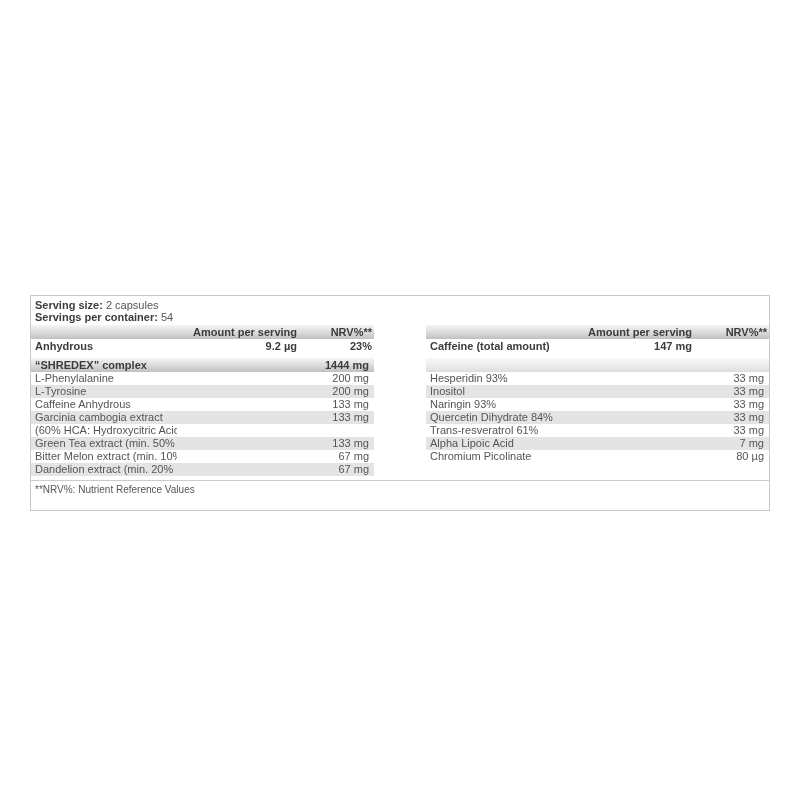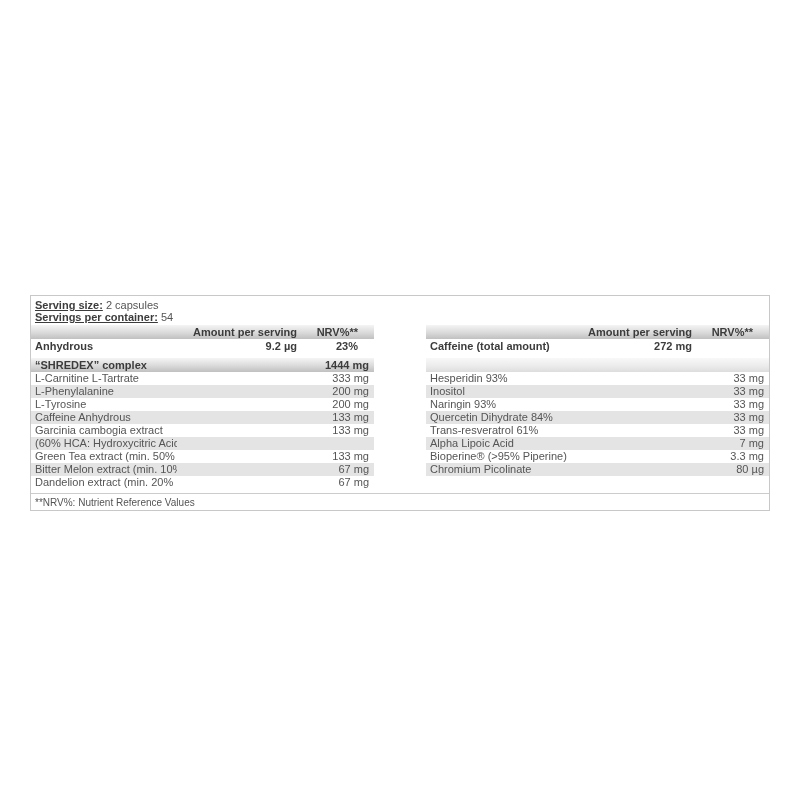--- a/index.html
+++ b/index.html
@@ -6,28 +6,28 @@
   body{
     width:800px;height:800px;background:#ffffff;position:relative;
     font-family:"Liberation Sans","DejaVu Sans",sans-serif;
     -webkit-font-smoothing:antialiased;
   }
   .panel{
     position:absolute;left:30px;top:295px;width:740px;height:216px;
     box-sizing:border-box;border:1px solid #c8c8c8;background:#ffffff;
   }
   .serving{padding:3px 0 0 4px;font-size:11px;line-height:12px;color:#555555;margin-bottom:2px;}
-  .serving .lbl{font-weight:bold;color:#3c3c3c;text-decoration:underline;}
+  .serving .lbl{font-weight:bold;color:#3c3c3c;}
   .cols{display:flex;justify-content:space-between;}
   .col{width:343px;}
   .row{display:flex;height:13px;line-height:13px;font-size:11px;color:#555555;align-items:center;}
   .row.tall{height:14px;line-height:14px;}
   .name{flex:1;padding-left:4px;white-space:nowrap;overflow:hidden;}
   .amt{width:120px;text-align:right;white-space:nowrap;}
-  .nrv{width:77px;text-align:right;padding-right:16px;box-sizing:border-box;white-space:nowrap;}
+  .nrv{width:77px;text-align:right;padding-right:2px;box-sizing:border-box;white-space:nowrap;}
   .val{width:197px;text-align:right;padding-right:5px;box-sizing:border-box;white-space:nowrap;}
   .bold{font-weight:bold;color:#3c3c3c;}
   .band{background:linear-gradient(to bottom,#f5f5f5 0%,#dadada 55%,#c0c0c0 100%);}
   .band-light{background:linear-gradient(to bottom,#f8f8f8 0%,#ececec 55%,#dddddd 100%);}
   .ing-rows .row:nth-child(even){background:#e4e4e4;}
   .gap{height:5px;}
   .foot-sep{margin-top:4px;border-top:1px solid #cccccc;}
   .footnote{height:15px;line-height:15px;font-size:10px;color:#555555;padding:1px 0 0 4px;}
 </style>
 </head>
@@ -59,24 +59,20 @@
         <span class="amt bold">9.2 µg</span>
         <span class="nrv bold">23%</span>
       </div>
       <div class="gap"></div>
       <div class="row tall band">
         <span class="name bold">“SHREDEX” complex</span>
         <span class="val bold">1444 mg</span>
       </div>
       <div class="ing-rows">
         <div class="row">
-          <span class="name">L-Carnitine L-Tartrate</span>
-          <span class="val">333 mg</span>
-        </div>
-        <div class="row">
           <span class="name">L-Phenylalanine</span>
           <span class="val">200 mg</span>
         </div>
         <div class="row">
           <span class="name">L-Tyrosine</span>
           <span class="val">200 mg</span>
         </div>
         <div class="row">
           <span class="name">Caffeine Anhydrous</span>
           <span class="val">133 mg</span>
@@ -105,21 +101,21 @@
     </div>
 
     <div class="col">
       <div class="row tall band">
         <span class="name"></span>
         <span class="amt bold">Amount per serving</span>
         <span class="nrv bold">NRV%**</span>
       </div>
       <div class="row tall">
         <span class="name bold">Caffeine (total amount)</span>
-        <span class="amt bold">272 mg</span>
+        <span class="amt bold">147 mg</span>
         <span class="nrv bold"></span>
       </div>
       <div class="gap"></div>
       <div class="row tall band-light"></div>
       <div class="ing-rows">
         <div class="row">
           <span class="name">Hesperidin 93%</span>
           <span class="val">33 mg</span>
         </div>
         <div class="row">
@@ -136,24 +132,20 @@
         </div>
         <div class="row">
           <span class="name">Trans-resveratrol 61%</span>
           <span class="val">33 mg</span>
         </div>
         <div class="row">
           <span class="name">Alpha Lipoic Acid</span>
           <span class="val">7 mg</span>
         </div>
         <div class="row">
-          <span class="name">Bioperine® (&gt;95% Piperine)</span>
-          <span class="val">3.3 mg</span>
-        </div>
-        <div class="row">
           <span class="name">Chromium Picolinate</span>
           <span class="val">80 µg</span>
         </div>
       </div>
     </div>
 
   </div>
 
   <div class="foot-sep"></div>
   <div class="footnote">**NRV%: Nutrient Reference Values</div>

